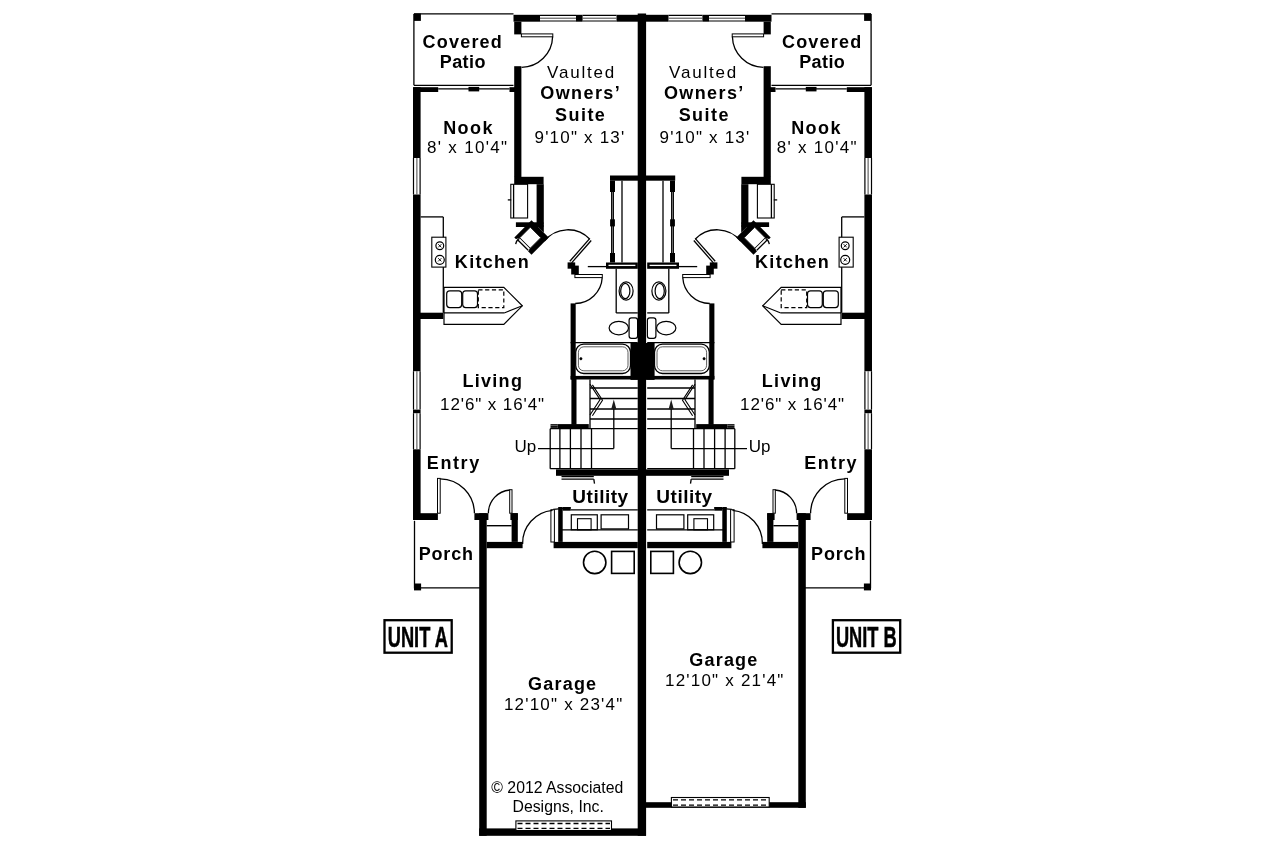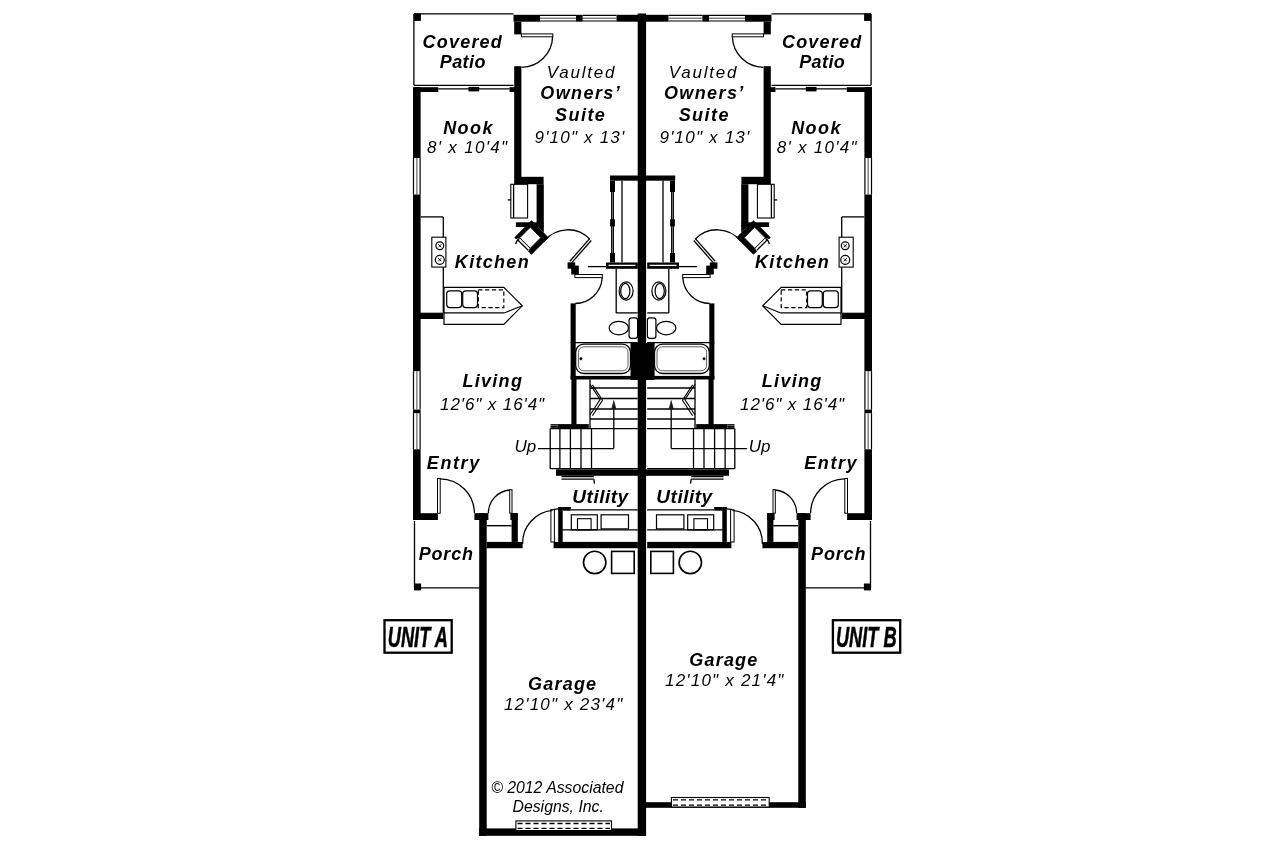--- a/index.html
+++ b/index.html
@@ -3,21 +3,21 @@
 <meta charset="utf-8">
 <title>Duplex Floor Plan</title>
 <style>
   html,body{margin:0;padding:0;background:#fff;}
   svg{display:block;}
   text{font-family:"Liberation Sans",sans-serif;fill:#000;}
 </style>
 </head>
 <body>
 
-<div style="width:1244px;height:853px;filter:grayscale(1);font-style:italic;">
+<div style="width:1244px;height:853px;filter:grayscale(1);">
 <svg width="1280" height="853" viewBox="0 0 1280 853">
 <rect x="0" y="0" width="1280" height="853" fill="#fff"></rect>
 
 <line x1="413.9" y1="13.9" x2="413.9" y2="85.3" stroke="#000" stroke-width="1.3"></line>
 <line x1="413.9" y1="13.9" x2="513.5" y2="13.9" stroke="#000" stroke-width="1.3"></line>
 <line x1="413.9" y1="85.3" x2="513.5" y2="85.3" stroke="#000" stroke-width="1.3"></line>
 <rect x="414" y="13.5" width="6.9" height="7.4" fill="#000"></rect>
 
 <line x1="871.1" y1="13.9" x2="871.1" y2="85.3" stroke="#000" stroke-width="1.3"></line>
 <line x1="771.5" y1="13.9" x2="871.1" y2="13.9" stroke="#000" stroke-width="1.3"></line>

